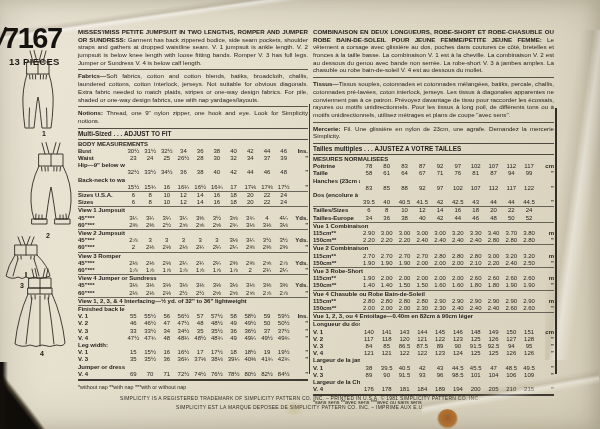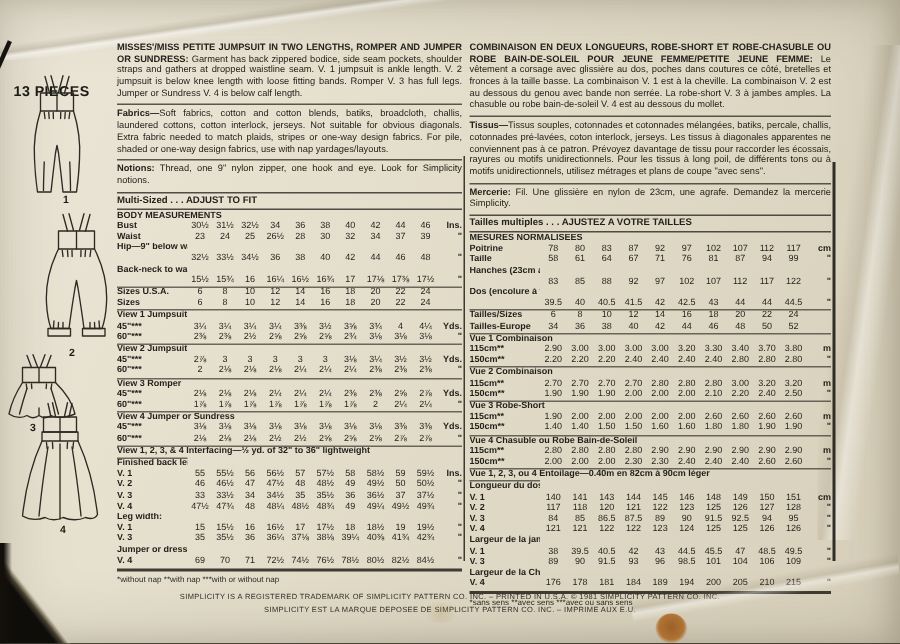--- a/index.html
+++ b/index.html
@@ -59,20 +59,21 @@
 </head>
 <body>
 
 <div class="scan">
   <div class="paper"></div>
   <div class="crease-top"></div>
   <div class="crease-right"></div>
 
   <div class="sidebar">
     <div class="slash-mark"></div>
+    <div class="pat-no">7167</div>
     <div class="pieces">13 PIECES</div>
 
     <div class="fig" style="left:8px;top:50px;width:60px;height:82px;">
       <svg viewBox="0 0 60 82">
         <path d="M22 1 L25 12 M26 .5 L29 11.5 M38 1 L35 12 M34 .5 L31 11.5"></path>
         <rect x="19" y="12" width="22" height="12"></rect>
         <line x1="30" y1="12" x2="30" y2="24"></line>
         <path d="M21.5 25 l.5 4 M24.5 25 l.3 4 M27.5 25 l.1 4 M32.5 25 l-.1 4 M35.5 25 l-.3 4 M38.5 25 l-.5 4"></path>
         <path d="M19 24 Q14 40 15 56 Q15.5 68 17 78 L26 78 Q27.5 64 29 52 L30 47 L31 52 Q32.5 64 34 78 L43 78 Q44.5 68 45 56 Q46 40 41 24"></path>
         <path d="M21.5 58 Q21 70 21 77 M38.5 58 Q39 70 39 77"></path>

